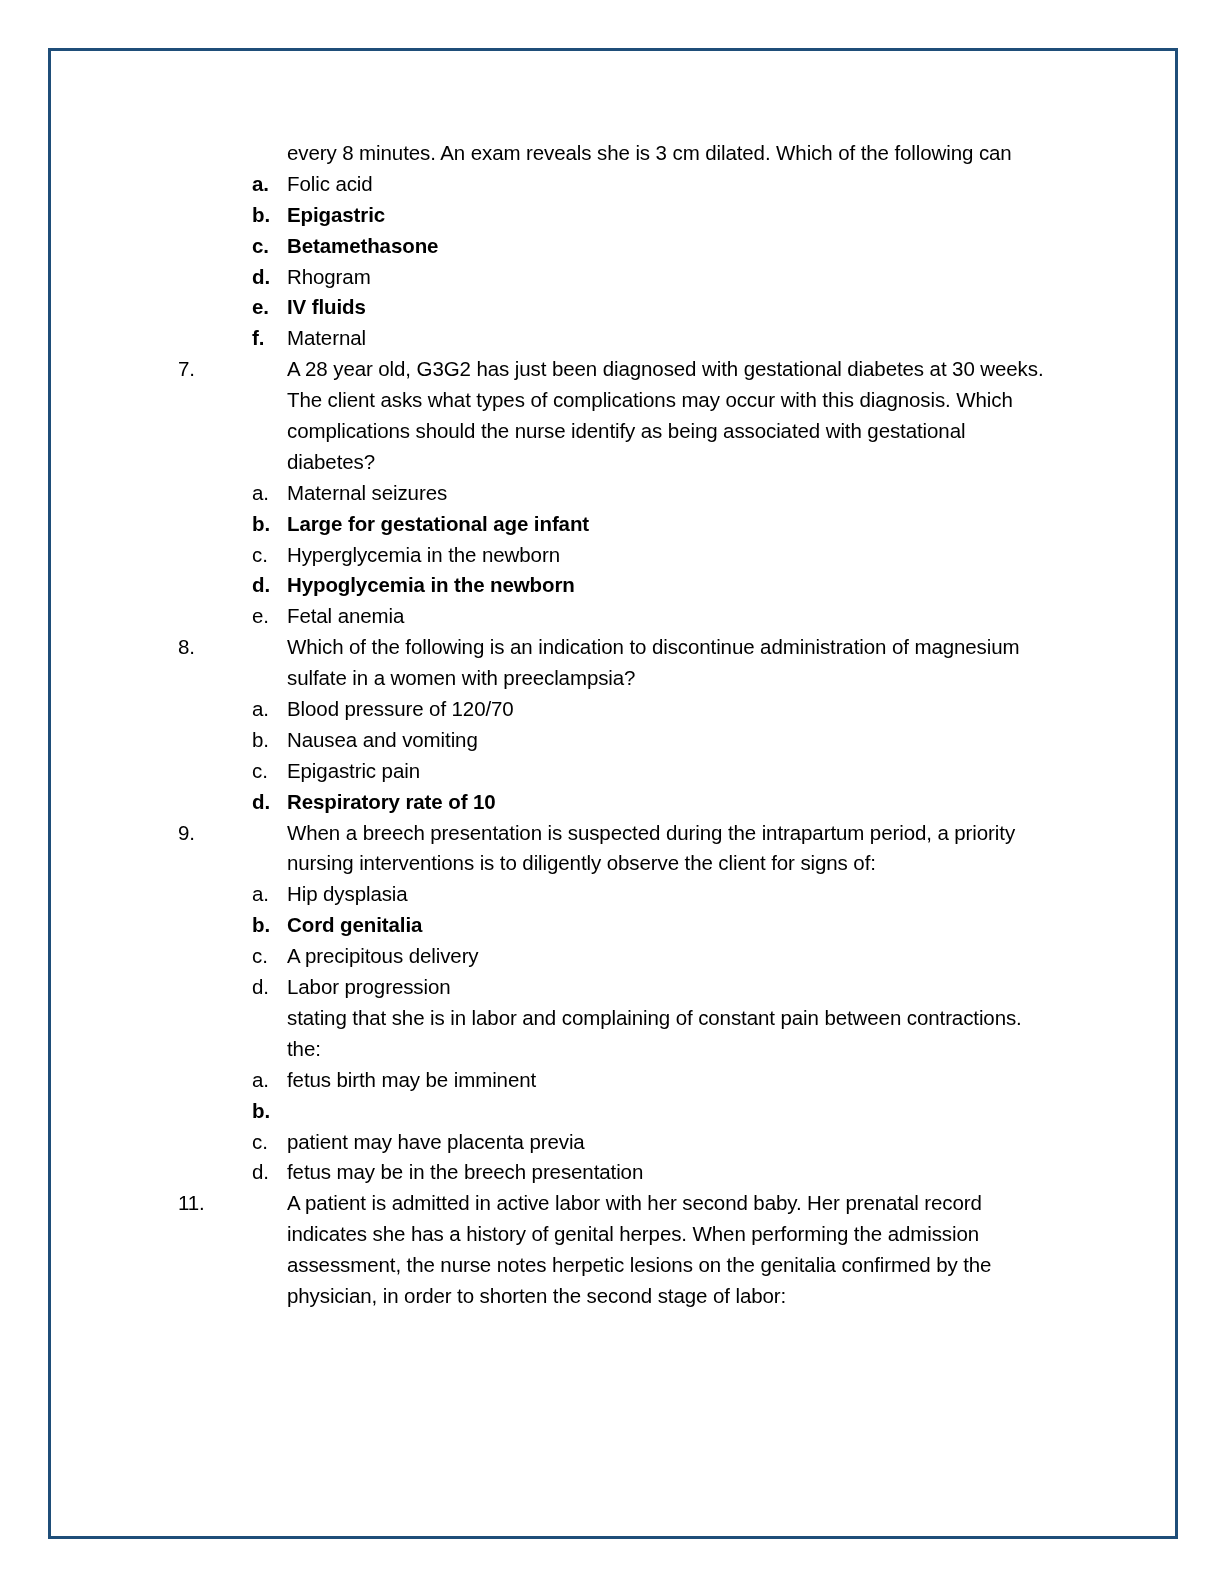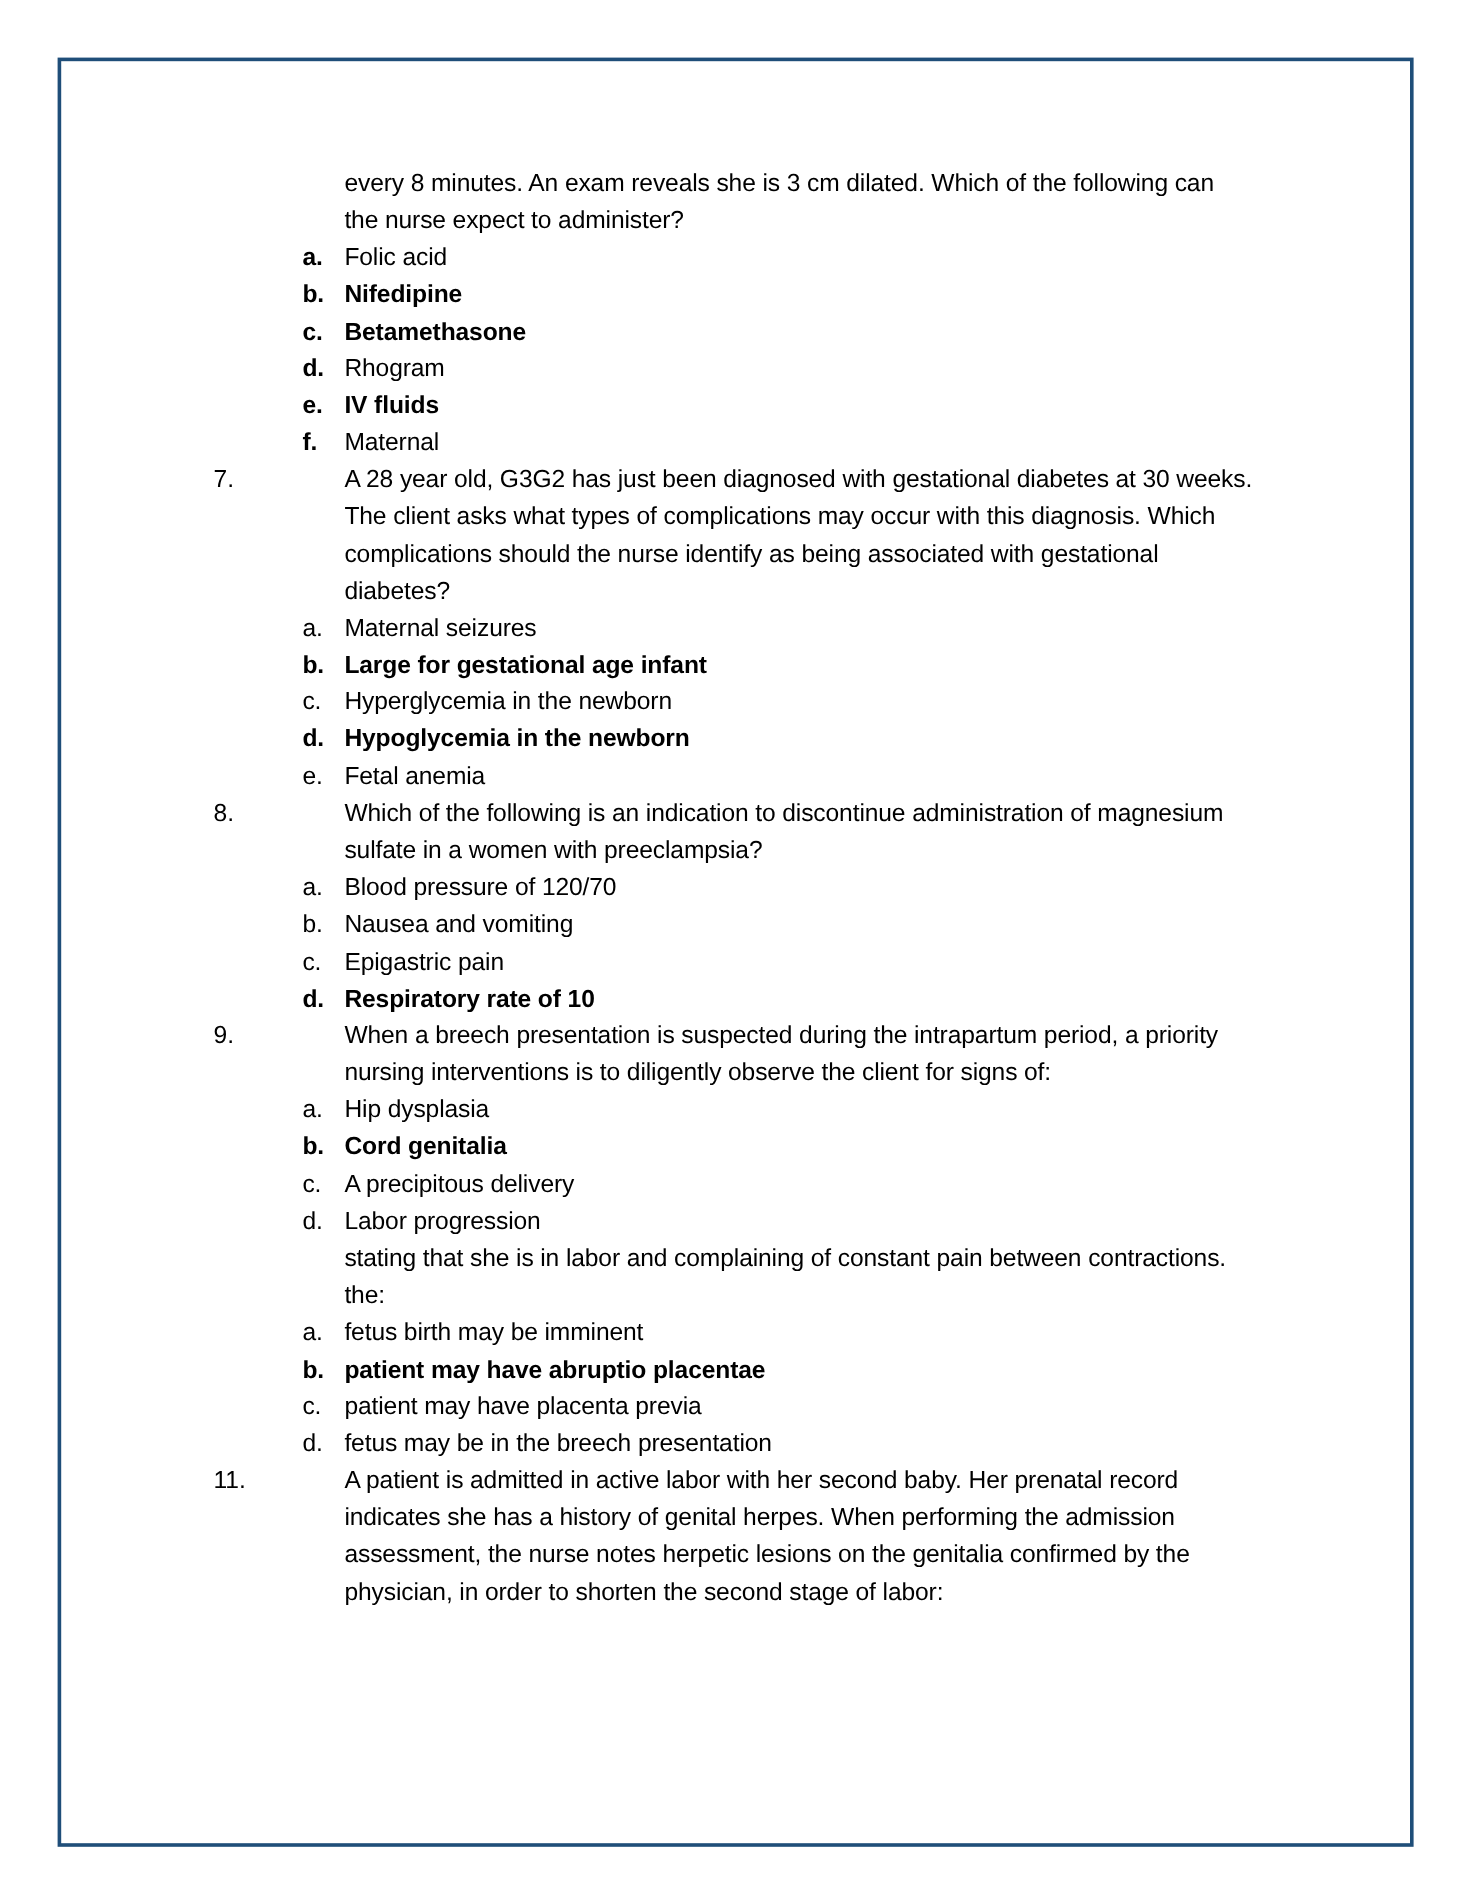--- a/index.html
+++ b/index.html
@@ -48,29 +48,26 @@
 <body>
 
 <div class="page">
   <div class="page-border"></div>
   <div class="content">
       <div class="question">
         <div class="line">
           <span class="txt">every 8 minutes. An exam reveals she is 3 cm dilated. Which of the following can</span>
         </div>
         <div class="line">
-          <span class="txt">the nurse expect to administer?</span>
-        </div>
-        <div class="line">
           <span class="ltr bold">a.</span>
           <span class="txt">Folic acid</span>
         </div>
         <div class="line">
           <span class="ltr bold">b.</span>
-          <span class="txt bold">Nifedipine</span>
+          <span class="txt bold">Epigastric</span>
         </div>
         <div class="line">
           <span class="ltr bold">c.</span>
           <span class="txt bold">Betamethasone</span>
         </div>
         <div class="line">
           <span class="ltr bold">d.</span>
           <span class="txt">Rhogram</span>
         </div>
         <div class="line">
@@ -173,21 +170,20 @@
         </div>
         <div class="line">
           <span class="txt">the:</span>
         </div>
         <div class="line">
           <span class="ltr">a.</span>
           <span class="txt">fetus birth may be imminent</span>
         </div>
         <div class="line">
           <span class="ltr bold">b.</span>
-          <span class="txt bold">patient may have abruptio placentae</span>
         </div>
         <div class="line">
           <span class="ltr">c.</span>
           <span class="txt">patient may have placenta previa</span>
         </div>
         <div class="line">
           <span class="ltr">d.</span>
           <span class="txt">fetus may be in the breech presentation</span>
         </div>
       </div>

